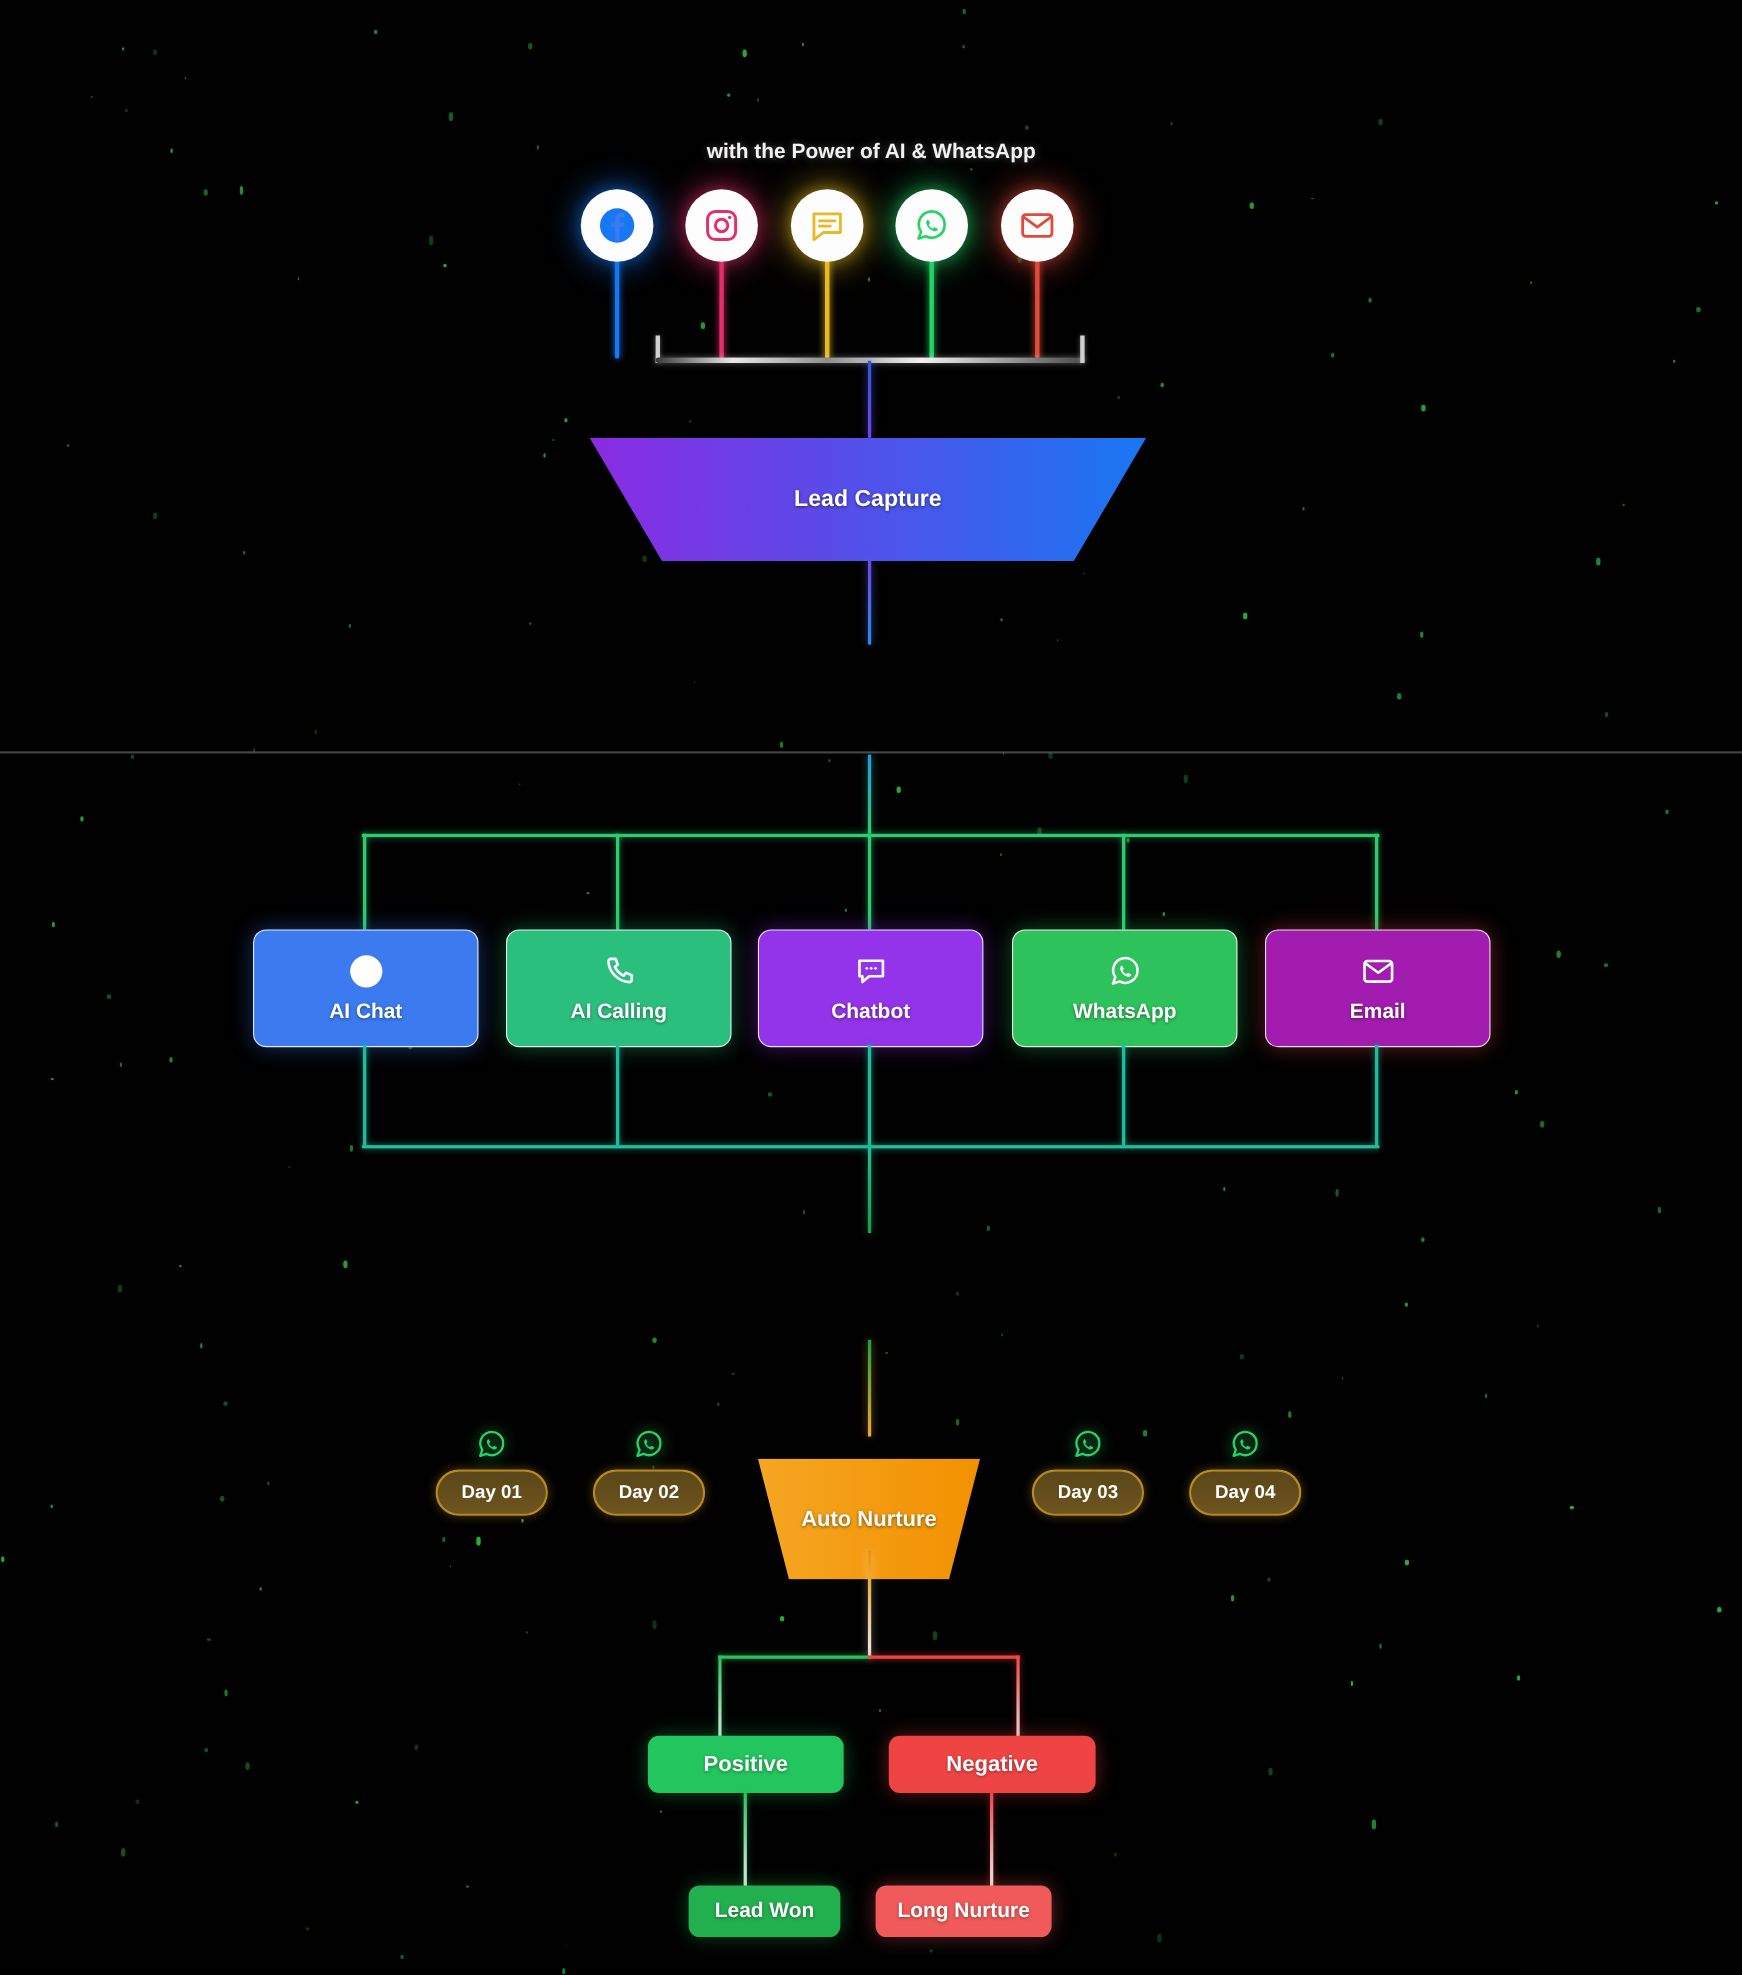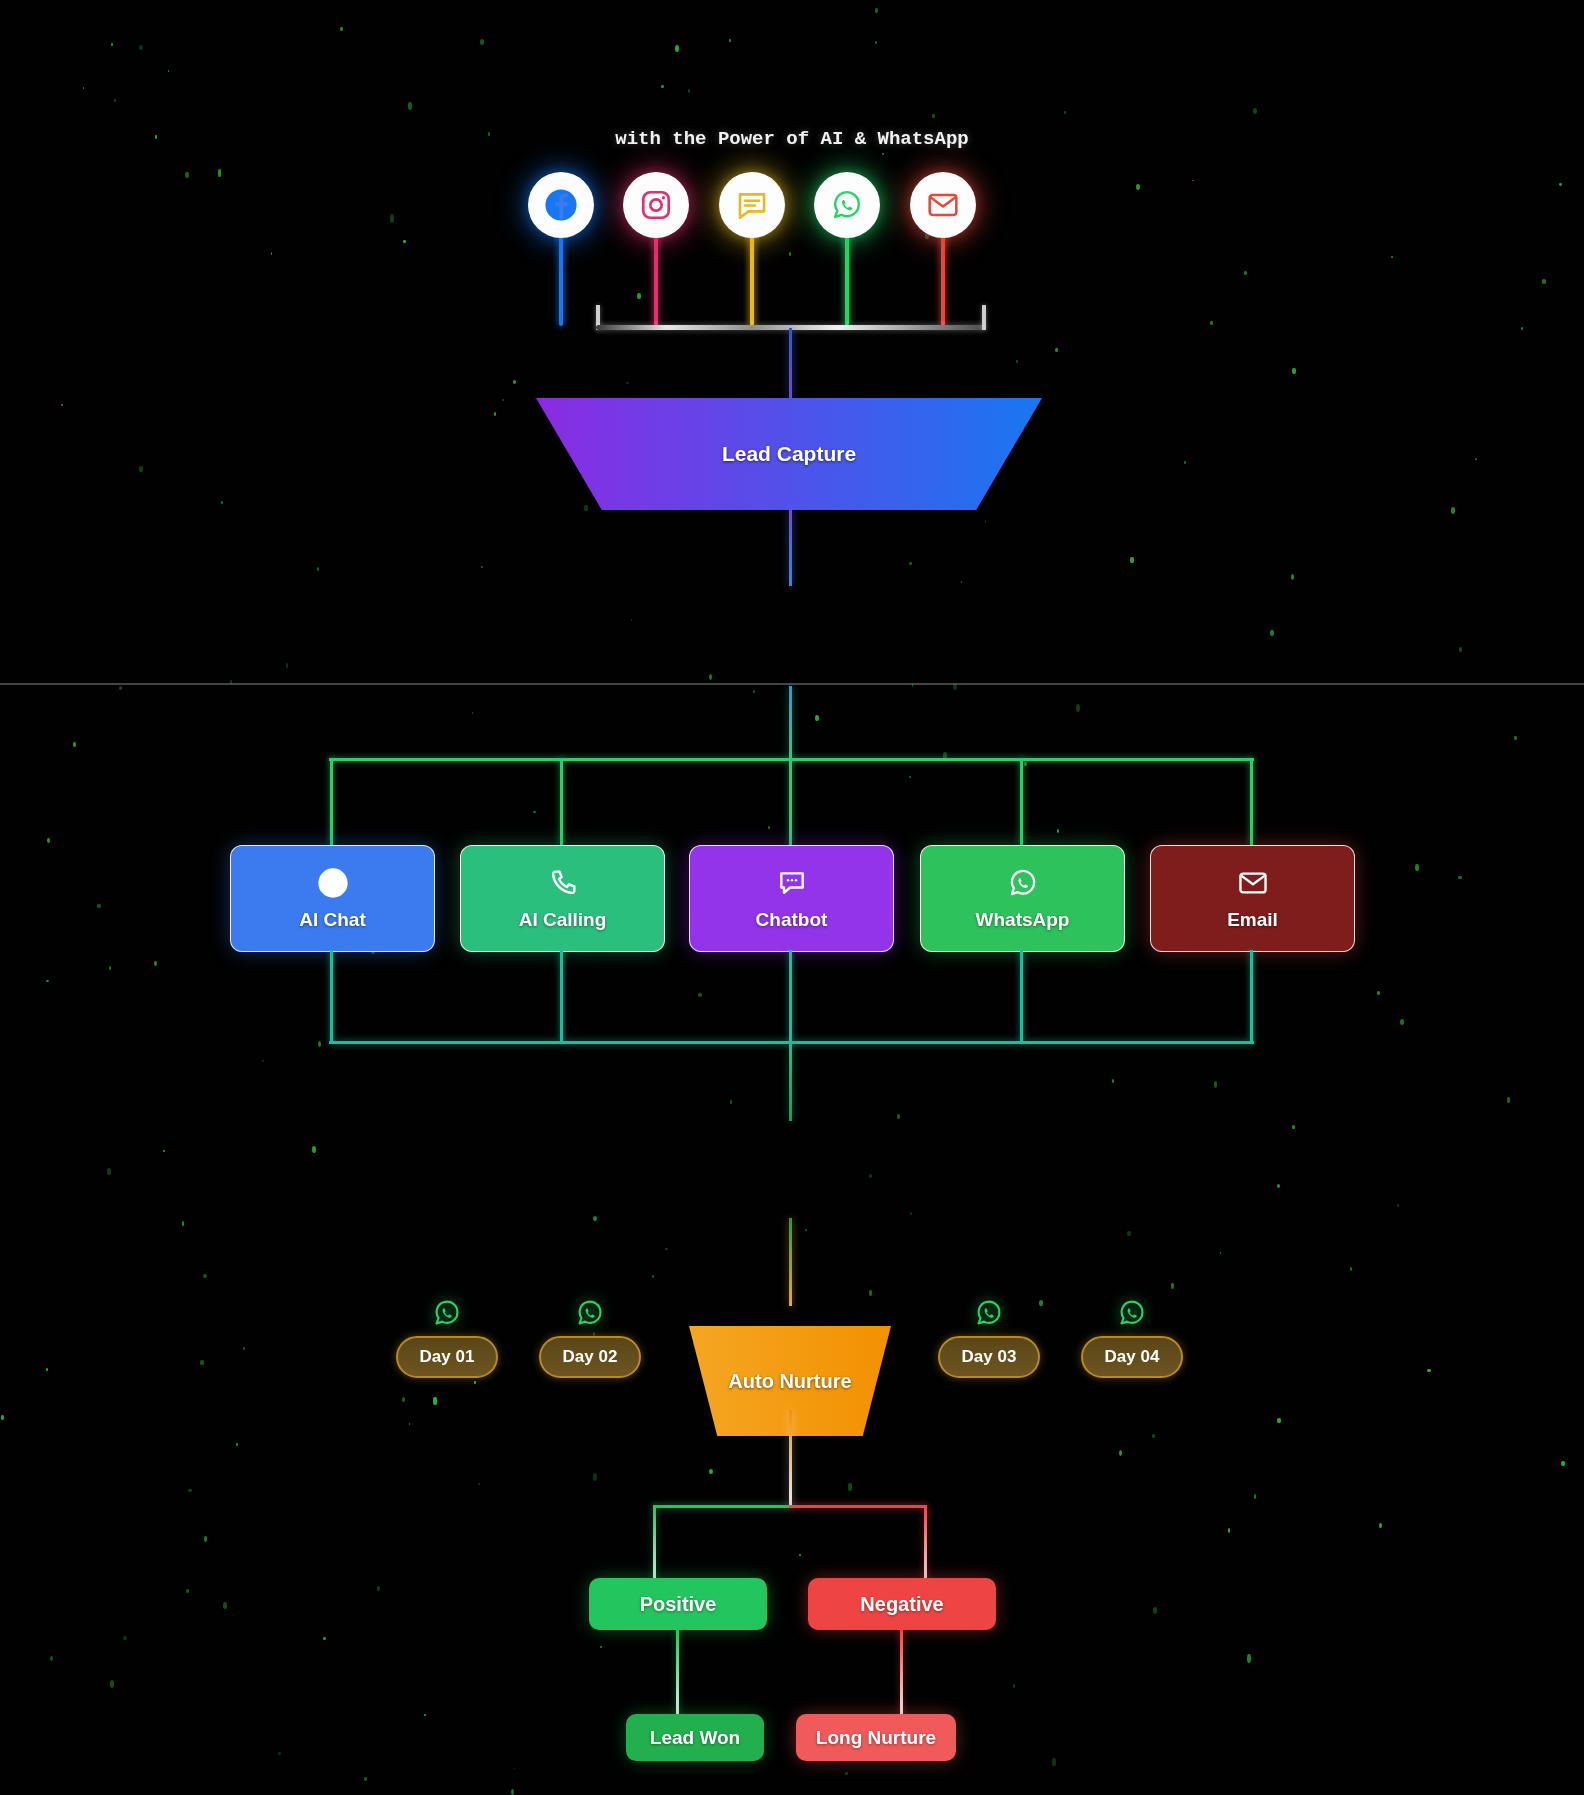--- a/index.html
+++ b/index.html
@@ -16,21 +16,20 @@
   
   .title{
     position:absolute;top:32px;left:0;width:100%;text-align:center;
     font-size:56px;font-weight:bold;color:#ffffff;letter-spacing:.5px;
     text-shadow:0 0 14px rgba(255,255,255,.35);
   }
   .subtitle{
     position:absolute;top:128px;left:0;width:100%;text-align:center;
     font-size:19px;font-weight:bold;color:#f2f2f2;
     text-shadow:0 0 8px rgba(255,255,255,.3);
-    font-family:Liberation Mono, monospace;
   }
 
   
   .src{
     position:absolute;width:66px;height:66px;border-radius:50%;
     background:#fdfdfd;display:flex;align-items:center;justify-content:center;
   }
   .src svg{width:34px;height:34px;display:block;}
   .stem{position:absolute;width:4px;border-radius:2px;}
 
@@ -369,21 +368,21 @@
       </div>
       <div class="card" style="left: 920px; top: 845px; width: 203px; height: 105px; background: rgb(46, 194, 92); box-shadow: rgba(46, 194, 92, 0.4) 0px 0px 20px;">
         <div class="cicon">
           <svg viewBox="0 0 24 24" width="32" height="32" fill="none" stroke="#ffffff" stroke-width="1.7" stroke-linecap="round" stroke-linejoin="round">
             <path d="M20.3 11.6a8.3 8.3 0 0 1-12.2 7.3L3.6 20.4l1.6-4.4A8.3 8.3 0 1 1 20.3 11.6z"></path>
             <path d="M9.4 8.3c.25-.1.5 0 .66.33l.73 1.5c.1.22.08.45-.07.64l-.44.55c-.12.15-.14.35-.04.52.5.88 1.25 1.6 2.16 2.06.18.09.39.05.53-.09l.5-.5c.18-.17.43-.2.64-.09l1.5.77c.3.16.4.44.26.7-.4.78-1.26 1.2-2.1 1.02-2.5-.55-4.6-2.62-5.2-5.1-.2-.84.18-1.72.87-2.31z" fill="#ffffff" stroke="none"></path>
           </svg>
         </div>
         <div class="clabel">WhatsApp</div>
       </div>
-      <div class="card" style="left: 1150px; top: 845px; width: 203px; height: 105px; background: #7f1d1d; box-shadow: rgba(233, 75, 75, 0.4) 0px 0px 20px;">
+      <div class="card" style="left: 1150px; top: 845px; width: 203px; height: 105px; background: #a21caf; box-shadow: rgba(233, 75, 75, 0.4) 0px 0px 20px;">
         <div class="cicon">
           <svg viewBox="0 0 24 24" width="32" height="32" fill="none" stroke="#ffffff" stroke-width="1.8" stroke-linecap="round" stroke-linejoin="round">
             <rect x="2.6" y="5" width="18.8" height="14" rx="2"></rect>
             <path d="M2.9 6.3 12 13l9.1-6.7"></path>
           </svg>
         </div>
         <div class="clabel">Email</div>
       </div>
     </div>
 

